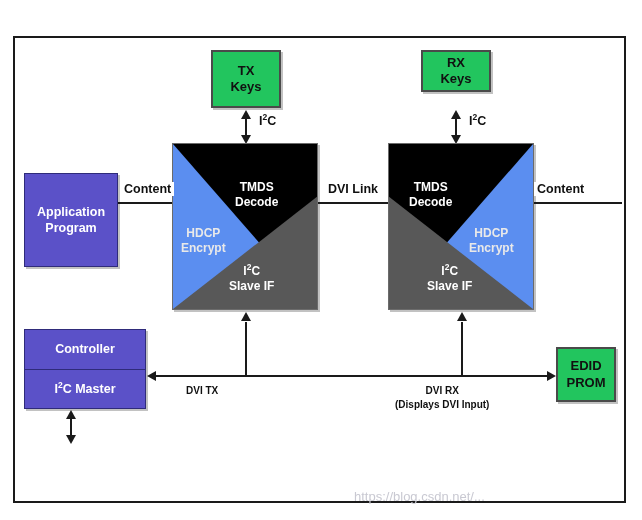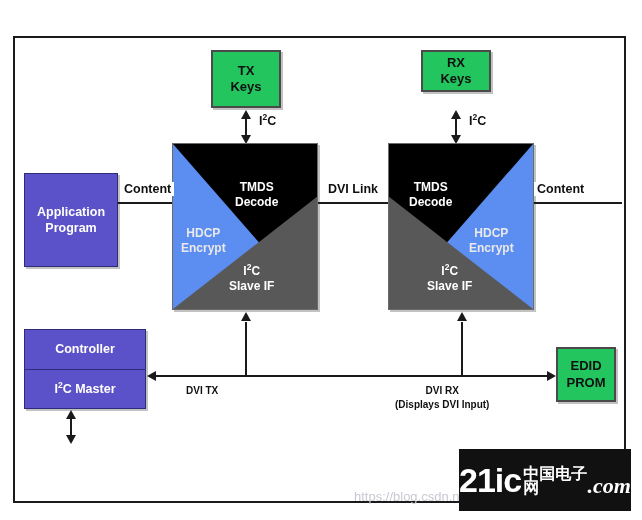--- a/index.html
+++ b/index.html
@@ -157,20 +157,13 @@
     <span>DVI TX</span><br>
   </div>
 
   <div class="vline" style="left:461px;top:322px;height:54px;"></div>
   <div class="ar ar-up" style="left:457px;top:312px;"></div>
   <div class="cap2" style="left:395px;top:384px;">
     <span>DVI RX</span><br><span>(Displays DVI Input)</span>
   </div>
 
   <div id="wmurl">https://blog.csdn.net/...</div>
-  <div id="wm21">
-    <div class="wm-in">
-      <span class="t1">21ic</span>
-      <span class="t2">中国电子网</span>
-      <span class="t3">.com</span>
-    </div>
-  </div>
 </div>
 
 </body></html>

